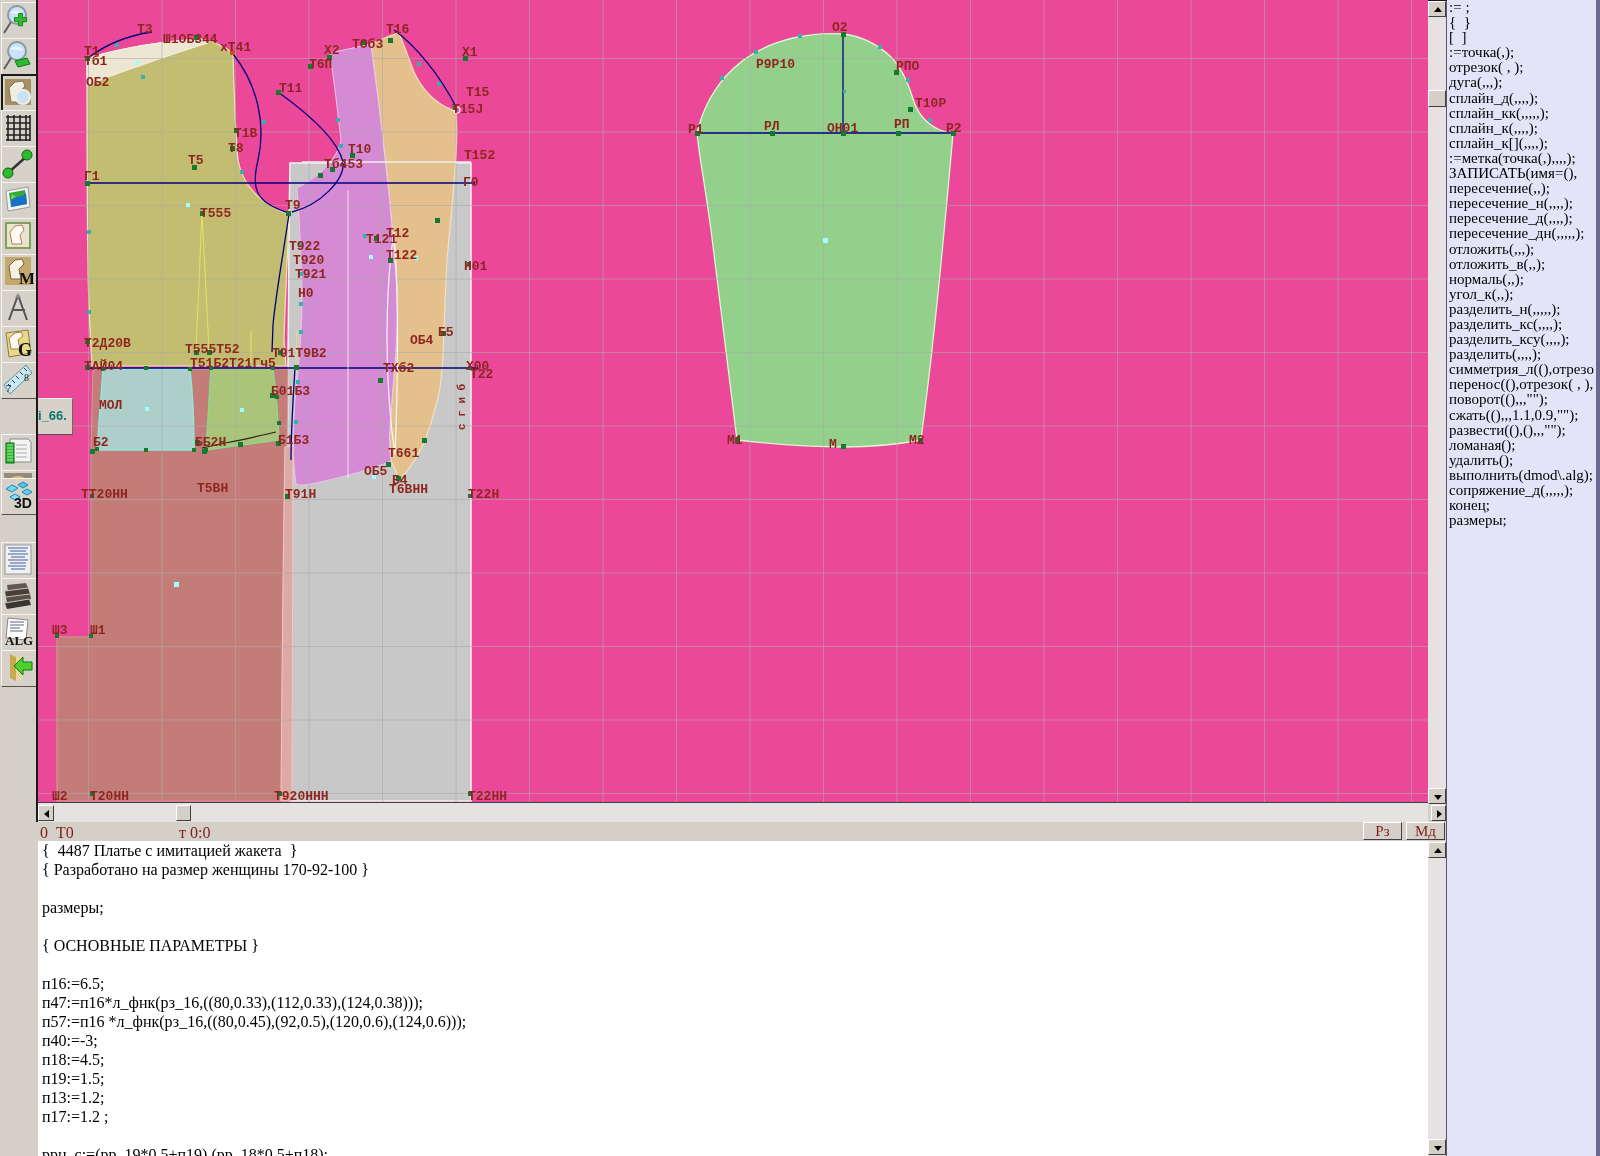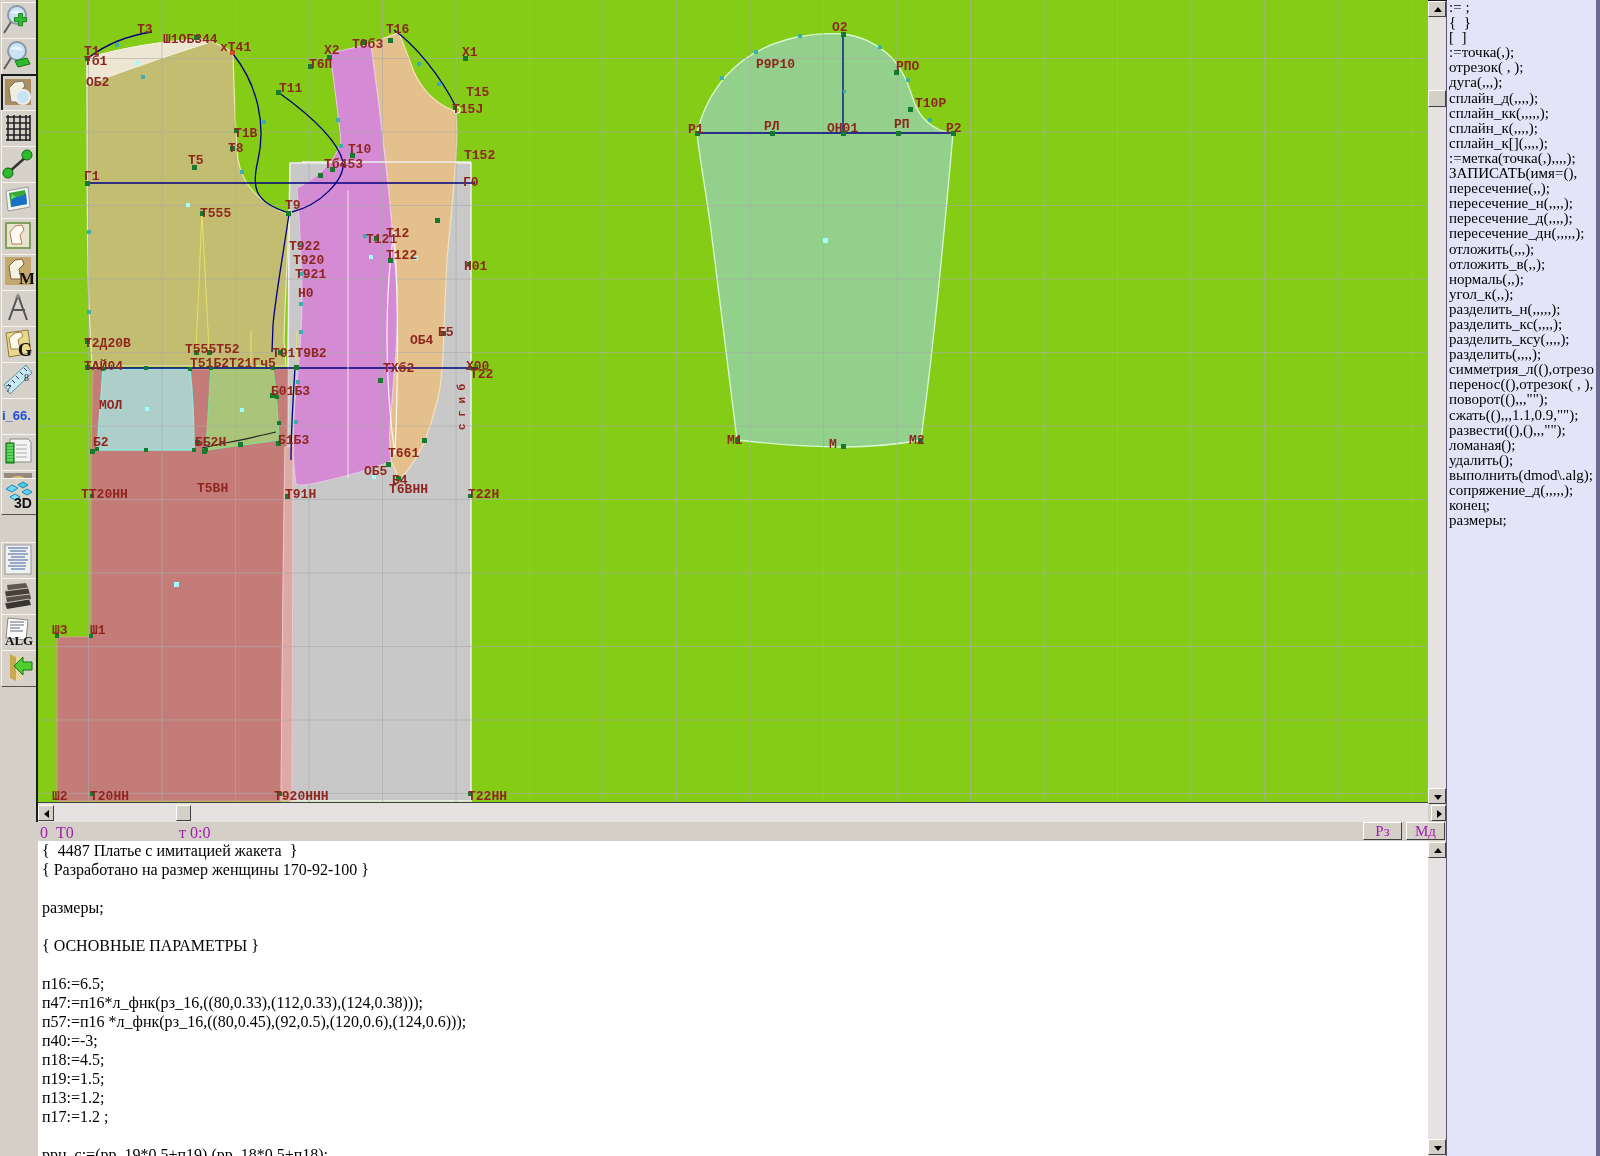--- a/index.html
+++ b/index.html
@@ -4,25 +4,25 @@
 <style>
 html,body{margin:0;padding:0;}
 body{width:1600px;height:1156px;position:relative;overflow:hidden;background:#D4D0C8;
   font-family:"Liberation Sans",sans-serif;}
 #toolbar{position:absolute;left:0;top:0;width:37px;height:1156px;background:#D4D0C8;}
 .tbtn{position:absolute;left:1px;width:34px;height:35px;background:#D6D2CA;
   border-top:1px solid #F5F3EF;border-left:1px solid #F5F3EF;
   border-right:1px solid #6E6A64;border-bottom:1px solid #55524D;overflow:hidden;}
 .tbtn.pressed{border-top:2px solid #1A1A1A;border-left:2px solid #1A1A1A;
   border-right:1px solid #FFFFFF;border-bottom:1px solid #FFFFFF;}
-#canvas{position:absolute;left:38px;top:0;width:1390px;height:990px;background:#84cc16;}
+#canvas{position:absolute;left:38px;top:0;width:1390px;height:990px;background:#ec4899;}
 #vscroll1{position:absolute;left:1428px;top:0;width:18px;height:805px;background:#E6E2E2;}
 #hscroll{position:absolute;left:38px;top:803px;width:1390px;height:19px;background:#E6E2E2;}
 #statusbar{position:absolute;left:0px;top:822px;width:1446px;height:19px;background:#D4D0C8;
-  font-family:"Liberation Serif",serif;font-size:16px;color:#a21caf;}
+  font-family:"Liberation Serif",serif;font-size:16px;color:#7f1d1d;}
 #textarea{position:absolute;left:38px;top:841px;padding-left:4px;width:1386px;height:315px;background:#FFFFFF;
   font-family:"Liberation Serif",serif;font-size:16px;line-height:19px;color:#000;white-space:pre;overflow:hidden;}
 #vscroll2{position:absolute;left:1428px;top:841px;width:18px;height:315px;background:#E6E2E2;}
 #rpanel{position:absolute;left:1447px;top:0;padding-left:2px;width:148px;height:1156px;background:#E4E4F8;
   font-family:"Liberation Serif",serif;font-size:15px;line-height:15.1px;color:#000;white-space:pre;overflow:hidden;}
 #redge{position:absolute;left:1596px;top:0;width:4px;height:1156px;background:#6A6A8E;}
 .sbtn{position:absolute;z-index:6;background:#D4D0C8;border-top:1px solid #FFFFFF;border-left:1px solid #FFFFFF;
   border-right:1px solid #404040;border-bottom:1px solid #404040;box-sizing:border-box;}
 .arrow{position:absolute;width:0;height:0;}
 .winbtn{position:absolute;background:#D4D0C8;border-top:1px solid #FFFFFF;border-left:1px solid #FFFFFF;
@@ -344,21 +344,21 @@
         <path d="M4,6 L26,3 L29,26 L7,30 Z" fill="#E8D88A" stroke="#907840"></path>
         <path d="M9,22 L7,11 L13,6 L19,5 L21,9 L16,13 L18,22 Z" fill="#FCF8EC" stroke="#A08050"></path>
         <text x="16" y="29" font-family="Liberation Serif" font-size="18" font-weight="bold" fill="#111">G</text>
       </svg></div>
 <div class="tbtn" style="top:362px"><svg width="32" height="33">
         <path d="M2,22 L24,2 L30,10 L8,31 Z" fill="#C8E8F0" stroke="#6090A0"></path>
         <path d="M6,21 l3,3 M10,17 l3,3 M14,13 l3,3 M18,9 l3,3 M22,5 l3,3" stroke="#336" stroke-width="1"></path>
         <text x="4" y="29" font-family="Liberation Serif" font-size="10" fill="#223">7</text>
         <text x="22" y="18" font-family="Liberation Serif" font-size="10" fill="#223">8</text>
       </svg></div>
-<div class="tbtn" style="top:398px;font-family:'Liberation Sans';font-size:13px;font-weight:bold;color:#1d4ed8;text-align:left;line-height:33px;">i_66.</div>
+<div class="tbtn" style="top:398px;font-family:'Liberation Sans';font-size:13px;font-weight:bold;color:#0f766e;text-align:left;line-height:33px;margin-left:36px;">i_66.</div>
 <div class="tbtn" style="top:434px"><svg width="32" height="33">
         <path d="M8,4 h18 l3,3 v20 h-21 z" fill="#F4F4F4" stroke="#888"></path>
         <rect x="4" y="8" width="8" height="20" fill="#2EBB2E" stroke="#0A660A"></rect>
         <path d="M5,10 h6 M5,13 h6 M5,16 h6 M5,19 h6 M5,22 h6 M5,25 h6" stroke="#9FE89F" stroke-width="1"></path>
         <path d="M14,10 h11 M14,14 h11 M14,18 h11 M14,22 h11" stroke="#AAA" stroke-width="1"></path>
       </svg></div>
 <div class="tbtn" style="top:470px"><svg width="32" height="33">
         <rect x="2" y="2" width="28" height="29" fill="#978A7C"></rect>
         <path d="M4,30 C3,14 6,5 16,5 C26,5 29,14 28,30 Z" fill="#DDBC6A"></path>
         <ellipse cx="16" cy="17" rx="8" ry="10" fill="#EFD2AC"></ellipse>

